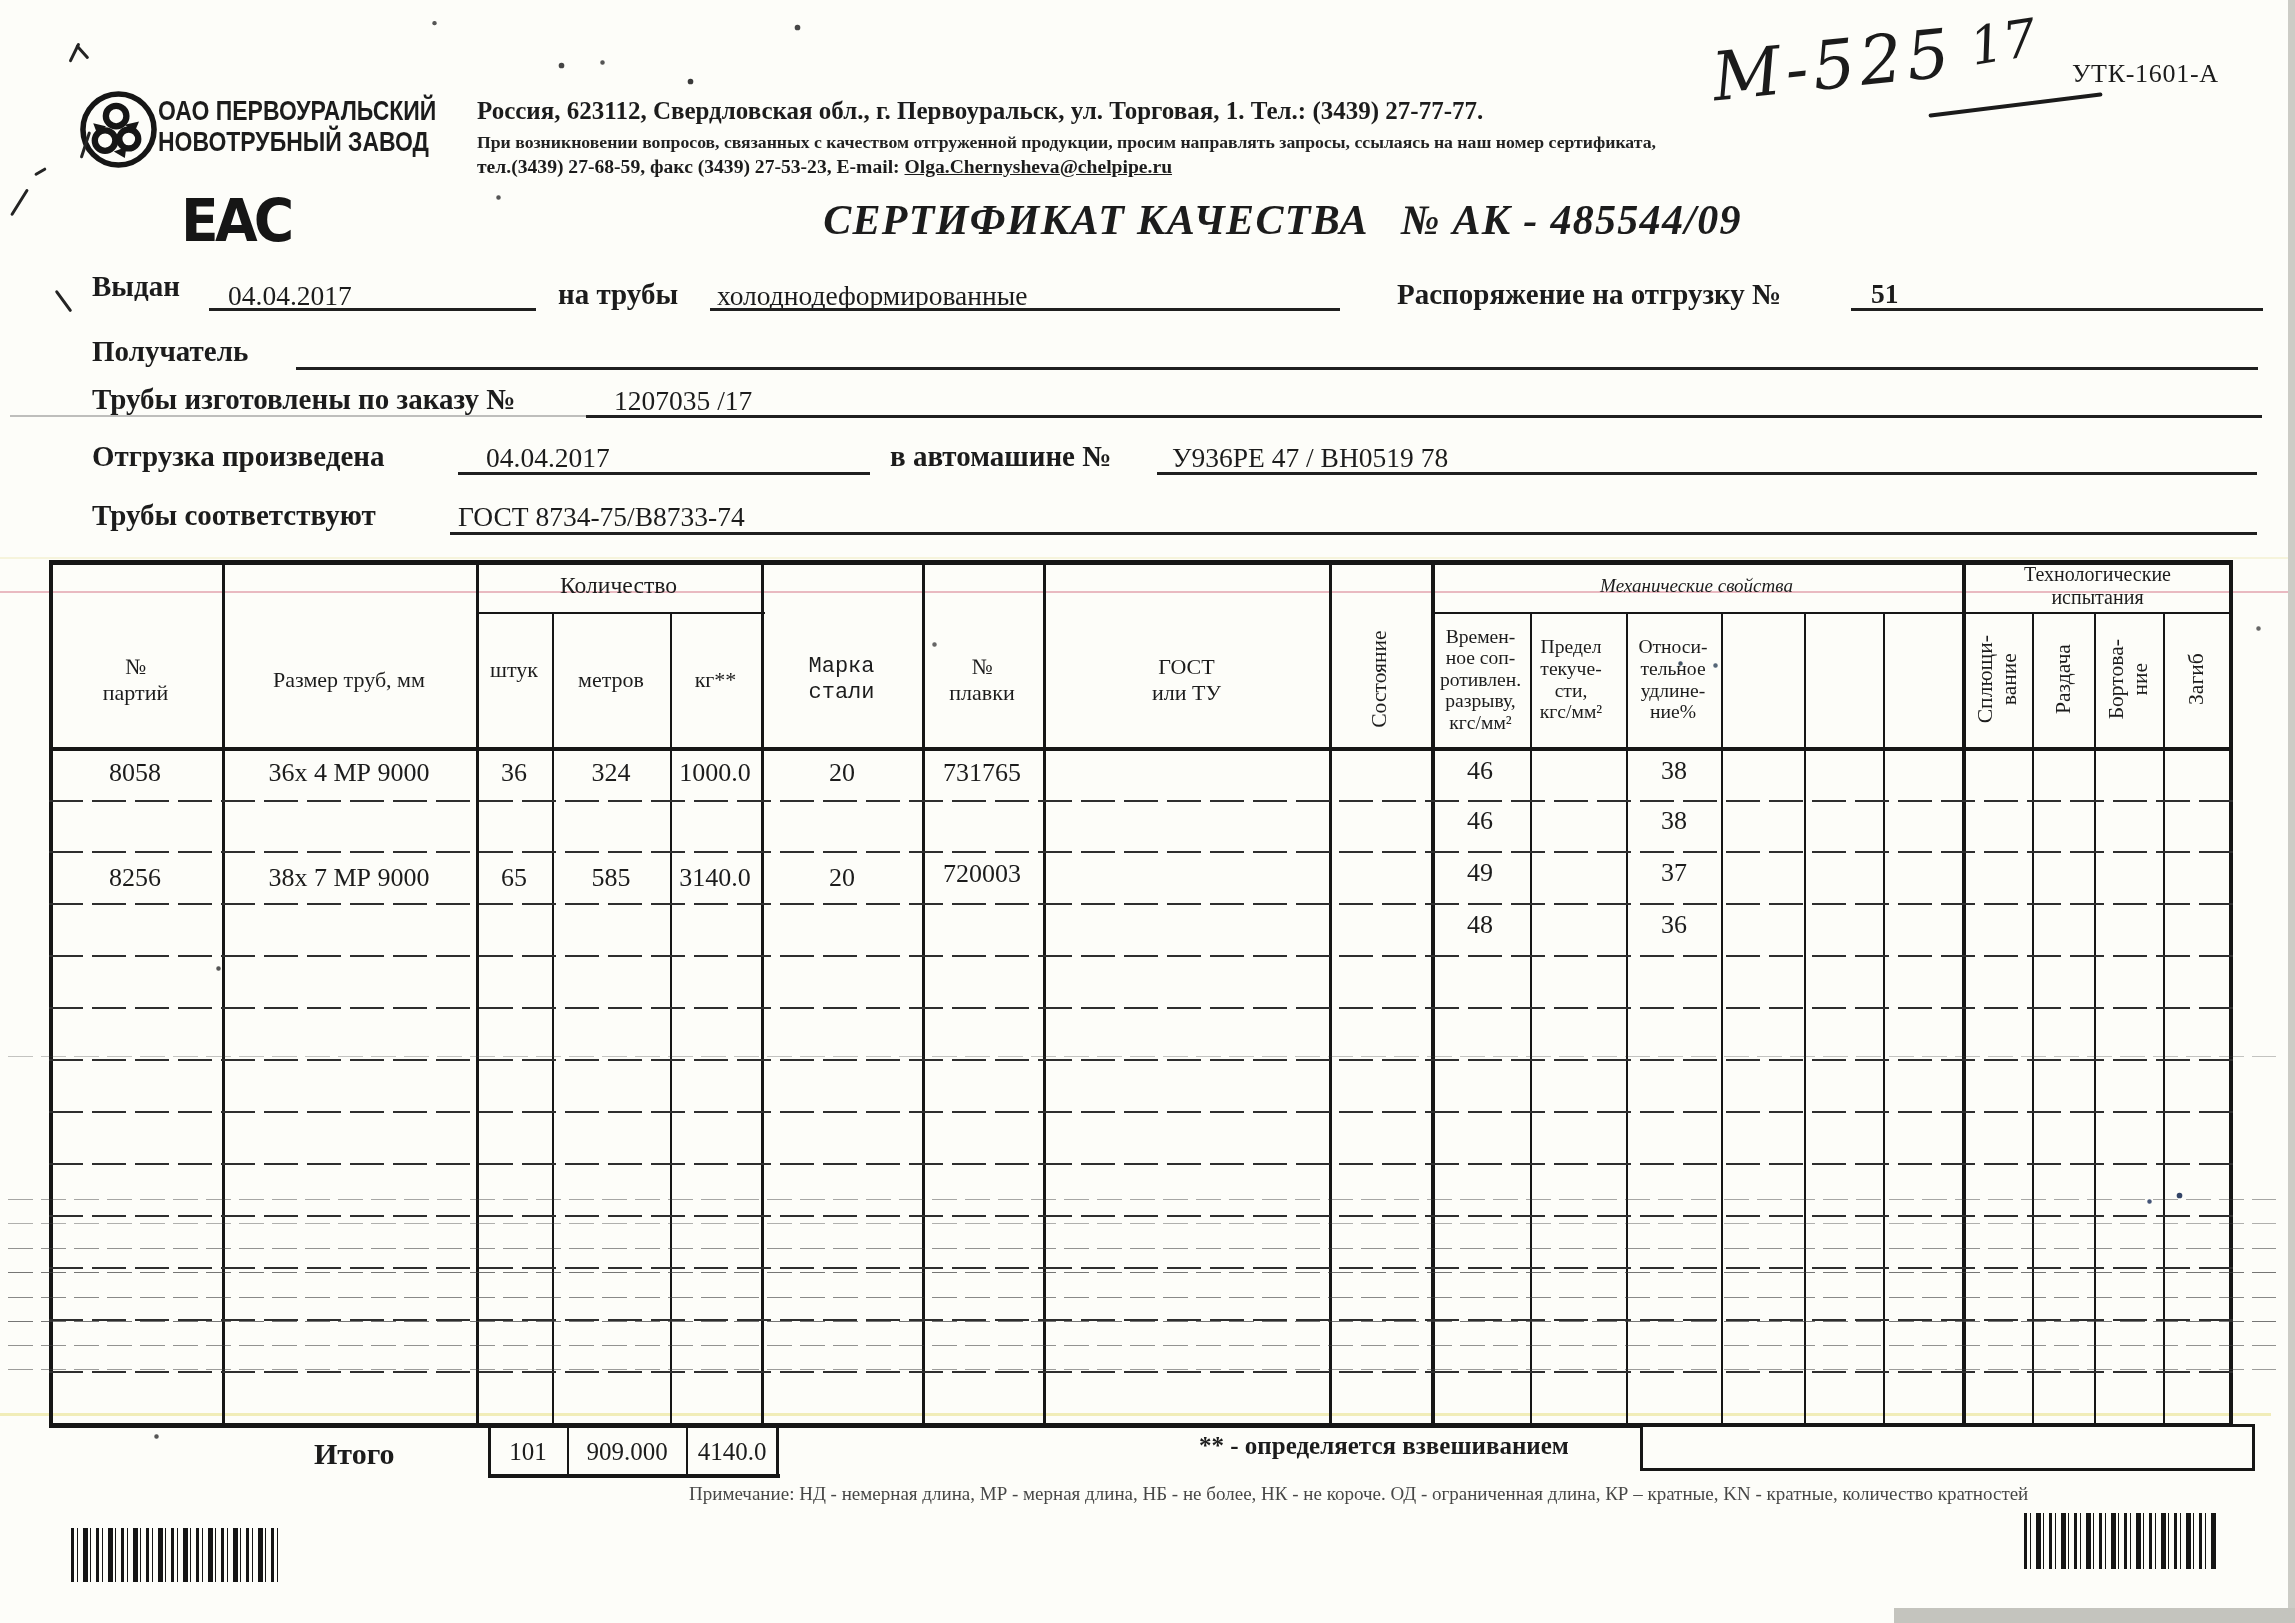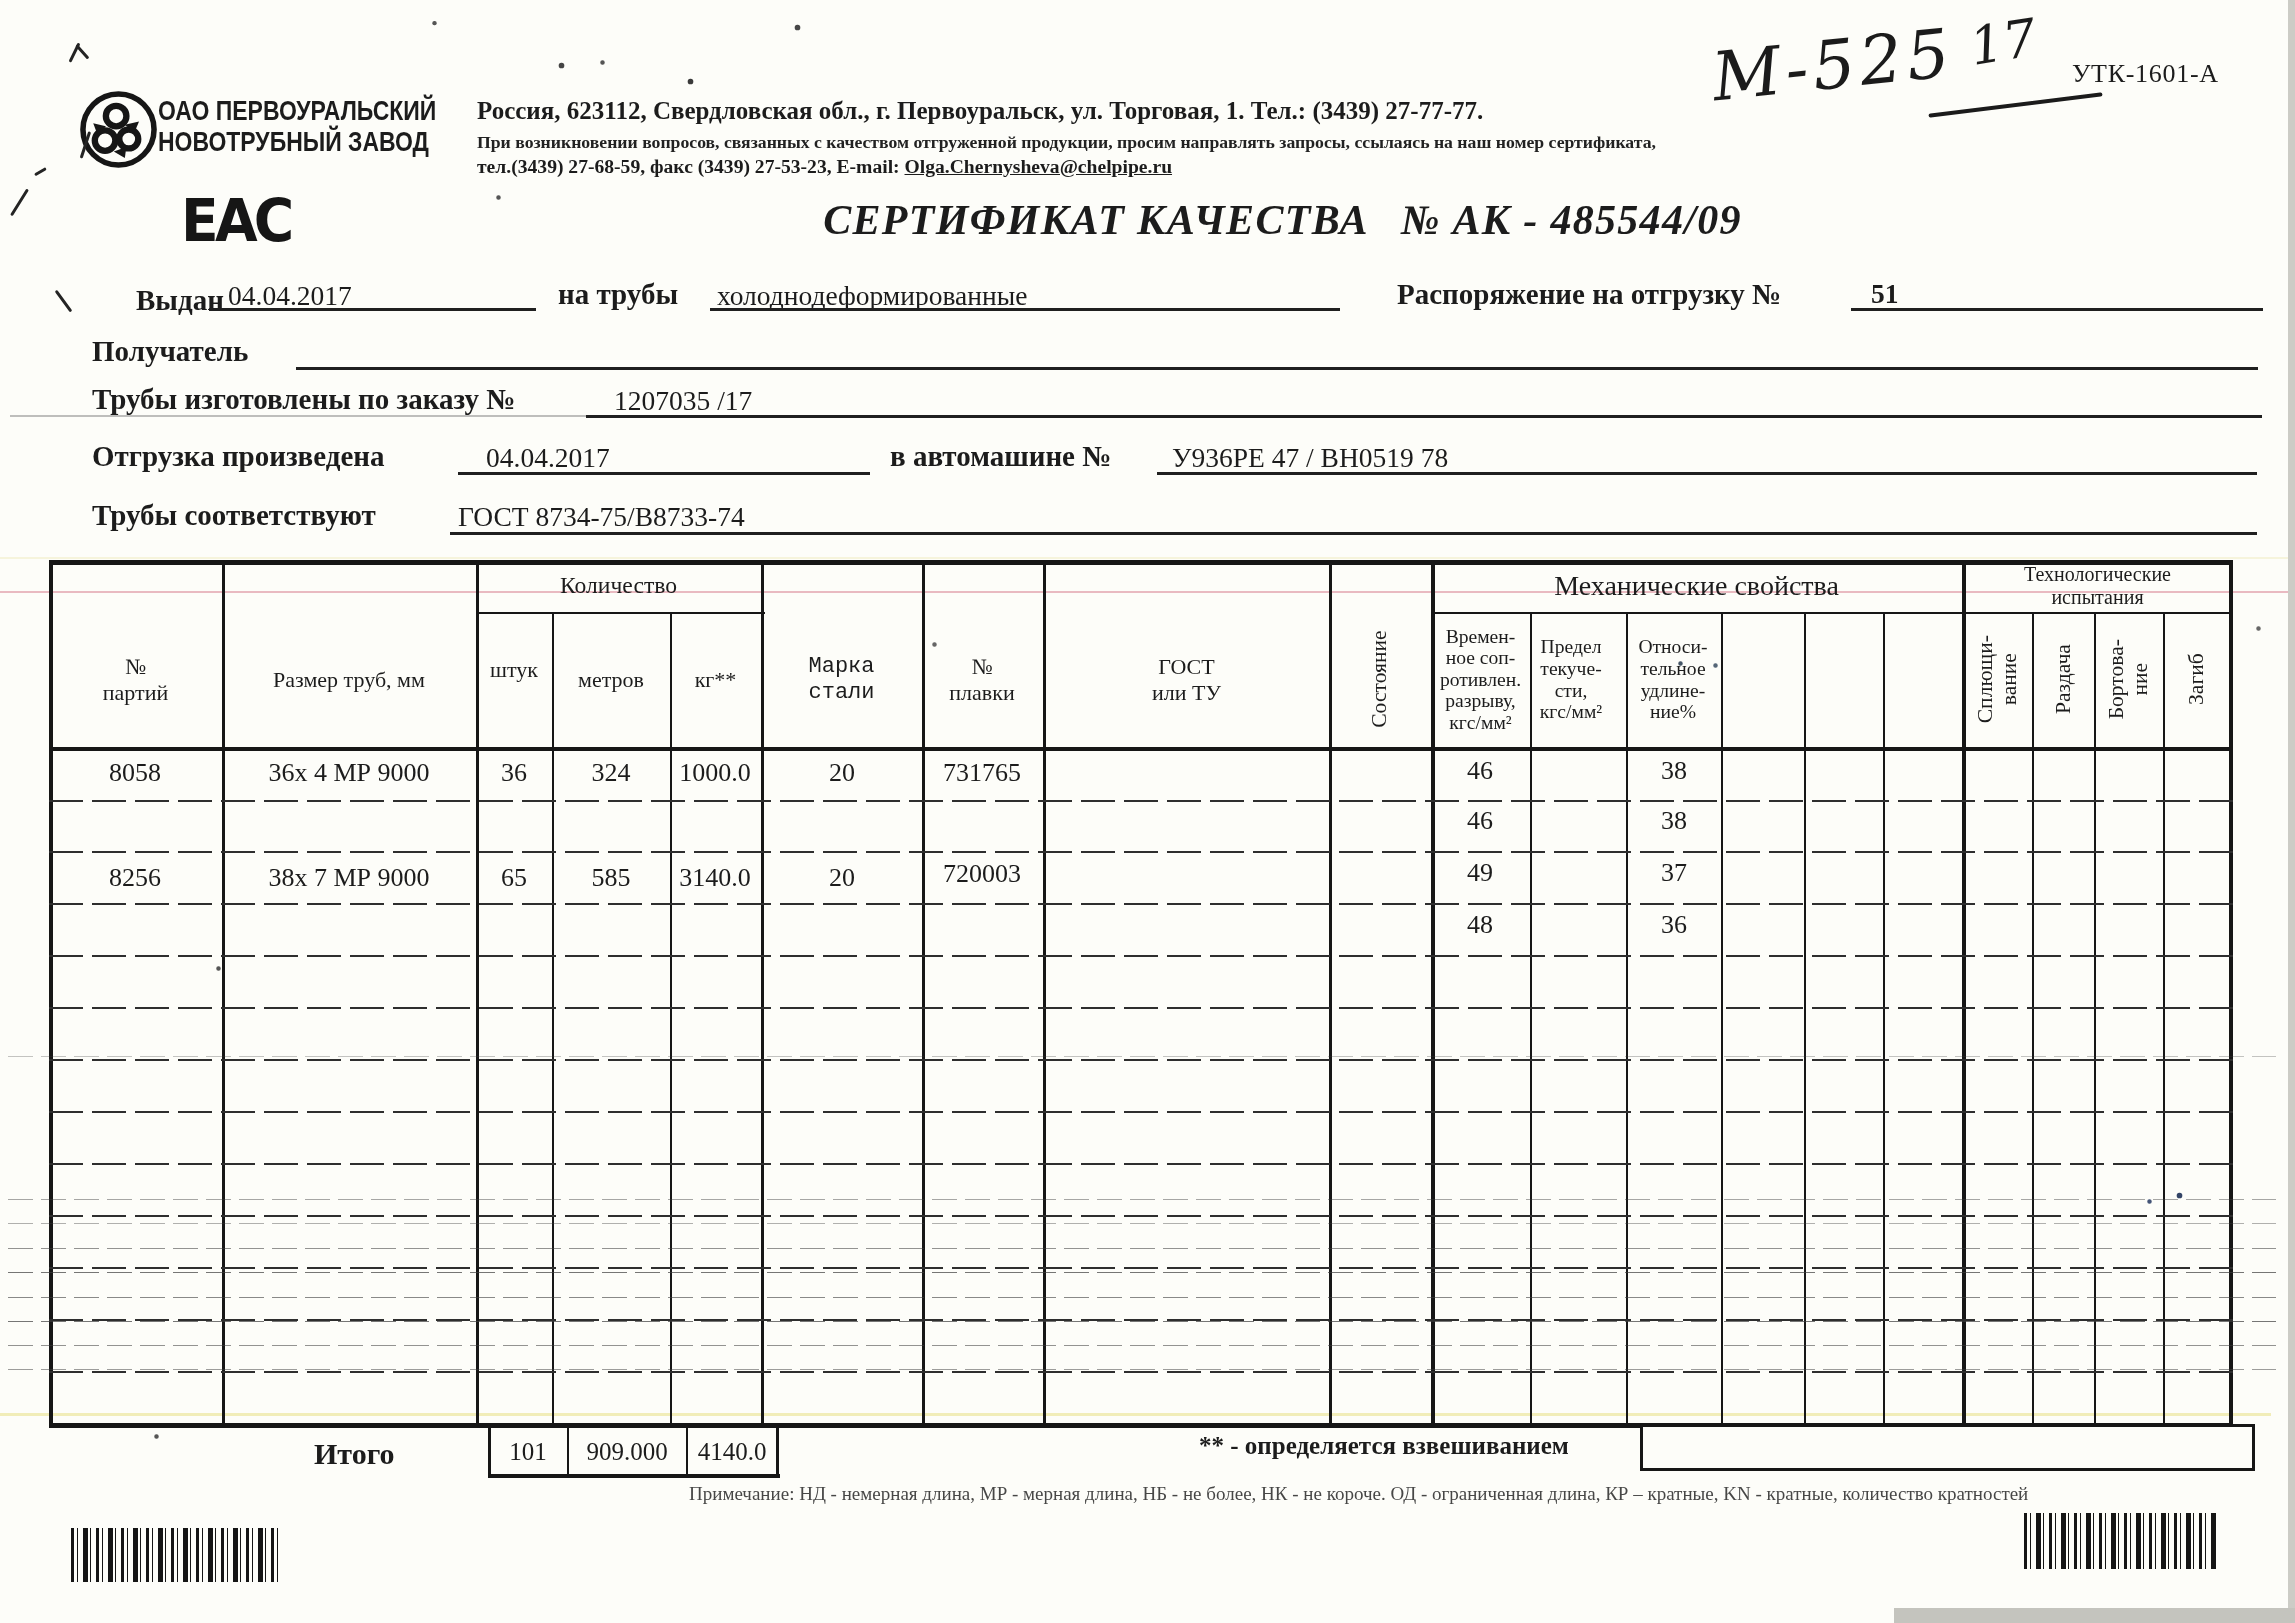--- a/index.html
+++ b/index.html
@@ -73,21 +73,21 @@
   <div class="hand" style="left:1712px;top:26px;font-size:67px;letter-spacing:4.6px;transform:rotate(-6deg);">М-525</div>
   <div class="hand" style="left:1970px;top:11.8px;font-size:52px;transform:rotate(-9deg);">17</div>
   <div class="abs" style="left:1928px;top:103px;width:175px;height:3.9px;background:#1b1b1b;border-radius:2px;transform:rotate(-7deg);"></div>
   <div class="abs" style="left:2072px;top:59px;font-size:26px;letter-spacing:0.7px;white-space:nowrap;">УТК-1601-А</div>
 
   <div class="title-line">
     <span>СЕРТИФИКАТ КАЧЕСТВА</span>
     <span style="margin-left:29.5px;">№  АК -  485544/09</span>
   </div>
 
-  <div class="lab" style="left:92px;top:284px;margin-left:44px;">Выдан</div>
+  <div class="lab" style="left:92px;top:270px;">Выдан</div>
   <div class="val" style="left:228px;top:280px;">04.04.2017</div>
   <div class="ul" style="left:209px;top:308px;width:327px;"></div>
   <div class="lab" style="left:558px;top:278px;">на трубы</div>
   <div class="val" style="left:717px;top:280px;">холоднодеформированные</div>
   <div class="ul" style="left:710px;top:308px;width:630px;"></div>
   <div class="lab" style="left:1397px;top:278px;">Распоряжение на отгрузку №</div>
   <div class="val" style="left:1871px;top:278px;font-weight:bold;">51</div>
   <div class="ul" style="left:1851px;top:308px;width:412px;"></div>
 
   <div class="lab" style="left:92px;top:335px;">Получатель</div>
@@ -159,21 +159,21 @@
     <div class="hdrbox" style="left:621px;top:52px;width:91px;height:135px;">кг**</div>
     <div class="hdrbox" style="left:712px;top:52px;width:161px;height:135px;font-family:Liberation Mono, monospace;">Марка
 стали</div>
     <div class="hdrbox" style="left:873px;top:52px;width:120px;height:135px;">№
 плавки</div>
     <div class="hdrbox" style="left:994px;top:52px;width:287px;height:135px;">ГОСТ
 или ТУ</div>
     <div class="vbox" style="left:1280px;top:52px;width:101px;height:135px;">
       <span class="vspan" style="width:151px;">Состояние</span>
     </div>
-    <div class="hdrbox" style="left:1382px;top:0;width:531px;height:52px;font-size:28px;">Механические свойства</div>
+    <div class="hdrbox" style="left:1382px;top:0;width:531px;height:52px;font-size:19px;font-style:italic;">Механические свойства</div>
     <div class="hdrbox" style="left:1382px;top:52px;width:99px;height:135px;font-size:19.6px;line-height:1.1;">Времен-
 ное соп-
 ротивлен.
 разрыву,
 кгс/мм²</div>
     <div class="hdrbox" style="left:1481px;top:52px;width:82px;height:135px;font-size:19.6px;line-height:1.1;">Предел
 текуче-
 сти,
 кгс/мм²</div>
     <div class="hdrbox" style="left:1577px;top:52px;width:94px;height:135px;font-size:19.6px;line-height:1.1;">Относи-

